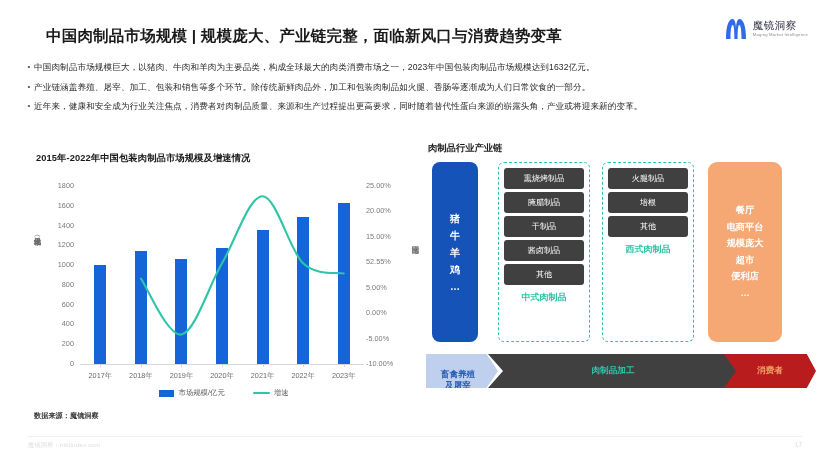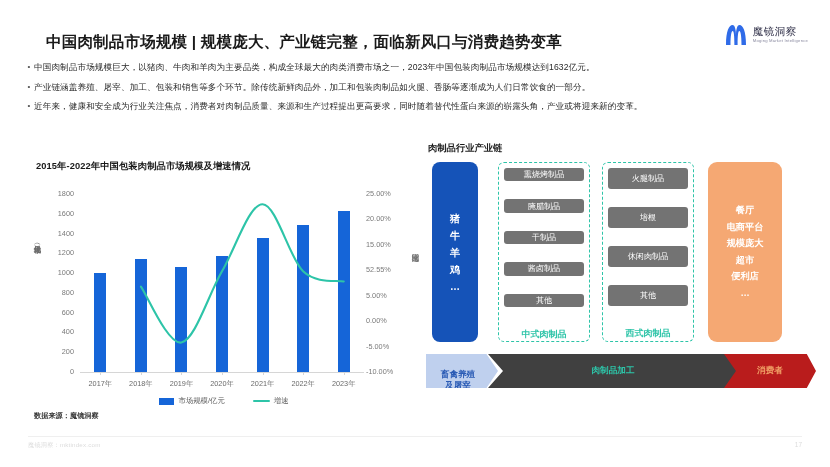--- a/index.html
+++ b/index.html
@@ -11,21 +11,21 @@
   }
   .slide {
     position: relative;
     width: 830px; height: 467px;
     background: #ffffff;
   }
 
   
   .header {
     position: absolute;
-    left: 0; top: 0; width: 830px; height: 56px; margin-top: 6px;
+    left: 0; top: 0; width: 830px; height: 56px;
   }
   .title {
     position: absolute;
     left: 46px; top: 26px;
     font-size: 15.5px;
     font-weight: bold;
     color: #1a1a1a;
     letter-spacing: 0.2px;
     white-space: nowrap;
   }
@@ -68,21 +68,21 @@
   .bullet-text {
     font-size: 8.6px;
     color: #2a2a2a;
     line-height: 14.5px;
     letter-spacing: 0.1px;
   }
 
   
   .chart-panel {
     position: absolute;
-    left: 28px; top: 160px;
+    left: 28px; top: 152px;
     width: 392px; height: 280px;
   }
   .chart-title {
     position: absolute;
     left: 8px; top: 0;
     font-size: 9.3px;
     font-weight: bold;
     color: #1a1a1a;
     letter-spacing: 0.1px;
   }
@@ -199,26 +199,26 @@
     border-radius: 6px;
     width: 92px; height: 180px;
     padding: 5px 5px 0 5px;
     display: flex; flex-direction: column;
     align-items: center;
   }
   .dg-cn { left: 78px; }
   .dg-west { left: 182px; }
   .chip {
     width: 80px; height: 21px;
-    background: #737373;
+    background: #404040;
     border-radius: 3px;
     color: #ffffff;
     font-size: 8.1px;
     display: flex; align-items: center; justify-content: center;
-    margin-bottom: 18px;
+    margin-bottom: 3px;
     white-space: nowrap;
   }
   .group-caption {
     font-size: 9px;
     font-weight: bold;
     color: #2DC4A8;
     margin-top: 3px;
   }
   .col-consumer {
     position: absolute;
@@ -406,21 +406,20 @@
       <div class="chip">腌腊制品</div>
       <div class="chip">干制品</div>
       <div class="chip">酱卤制品</div>
       <div class="chip">其他</div>
       <div class="group-caption">中式肉制品</div>
     </div>
 
     <div class="dashed-group dg-west">
       <div class="chip">火腿制品</div>
       <div class="chip">培根</div>
-      <div class="chip">休闲肉制品</div>
       <div class="chip">其他</div>
       <div class="group-caption">西式肉制品</div>
     </div>
 
     <div class="col-consumer">
       <span>餐厅</span>
       <span>电商平台</span>
       <span>规模庞大</span>
       <span>超市</span>
       <span>便利店</span>

